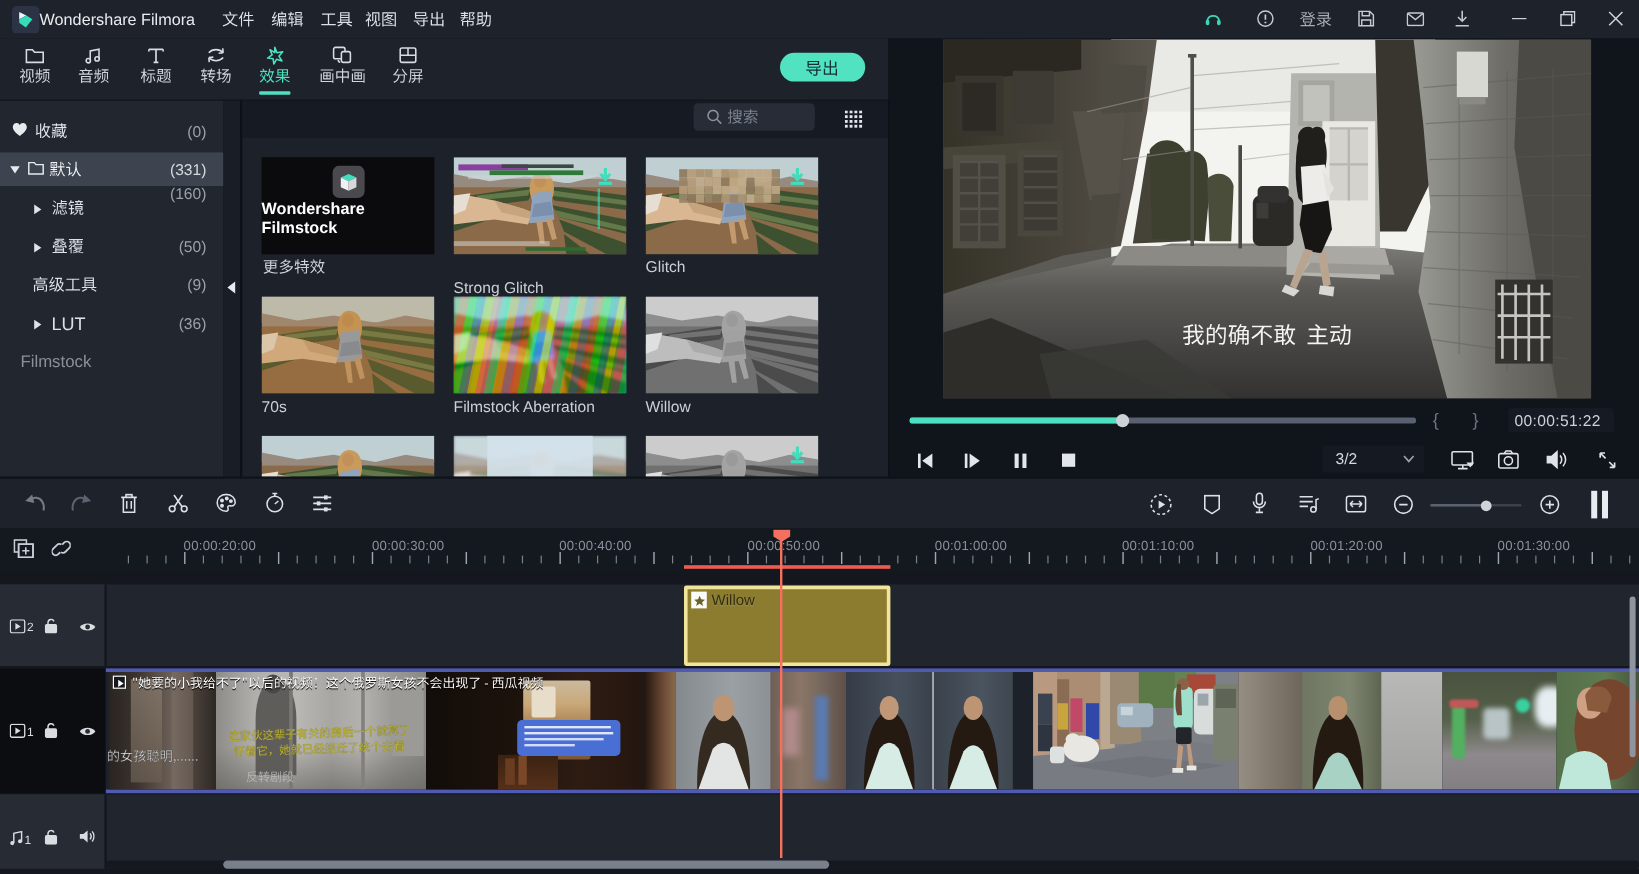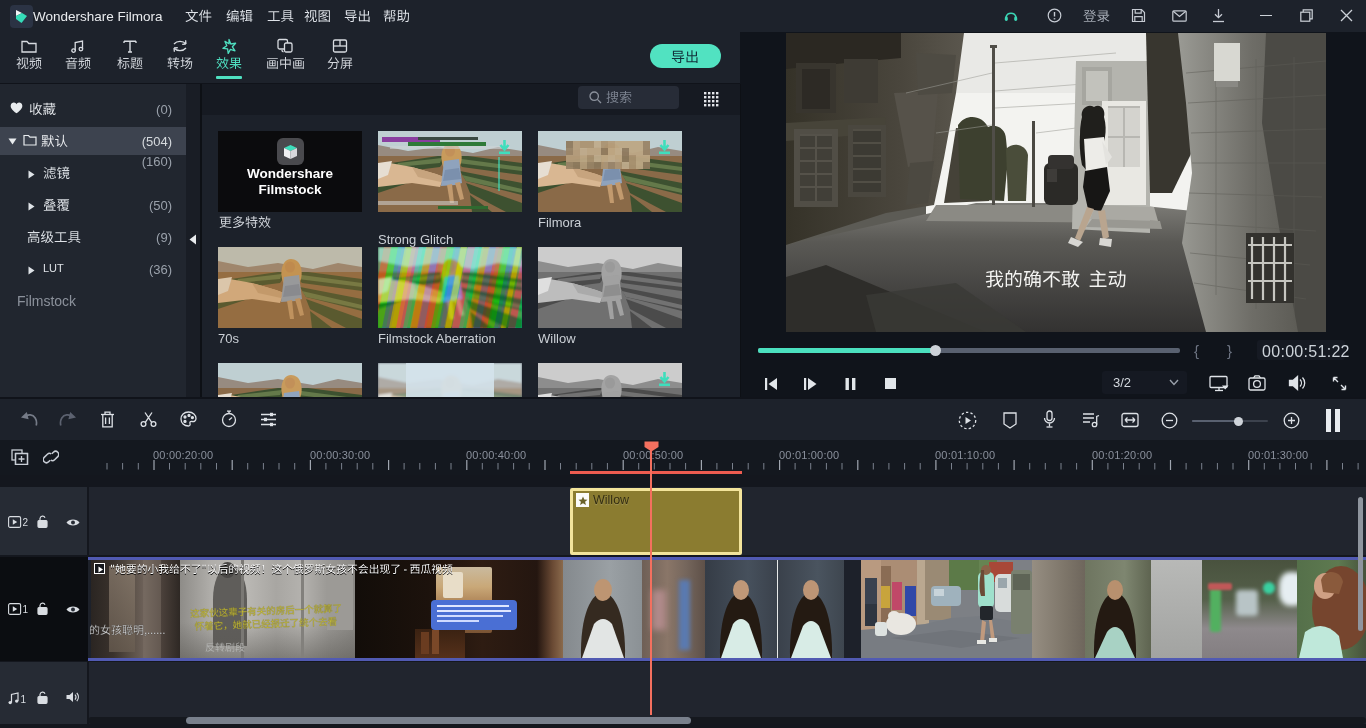--- a/index.html
+++ b/index.html
@@ -139,21 +139,21 @@
 <div class="abs" style="left:0;top:127px;width:186px;height:28px;background:#3d434f"></div>
 <svg class="abs" style="left:8px;top:138px" width="9" height="7" viewBox="0 0 9 7">
       <path d="M0.5 0.5 H8.5 L4.5 6.5 Z" fill="#e8ebee"></path>
     </svg>
 <svg class="abs" style="left:23px;top:134px" width="14" height="12" viewBox="0 0 14 12" fill="none" stroke="#e8ebee" stroke-width="1.2">
       <path d="M1 1.5 H5.5 L7 3.2 H13 V11 H1 Z"></path>
     </svg>
 <svg style="position:absolute;left:41px;top:132px;overflow:visible" width="29" height="20">
       <path fill="#eceef1" transform="translate(0,14)" d="M10.3 -10.3C10.8 -9.6 11.5 -8.6 11.8 -8.1L12.5 -8.5C12.2 -9.1 11.5 -10.0 10.9 -10.6ZM2.2 -9.5C2.5 -8.8 2.6 -7.9 2.6 -7.4L3.2 -7.5C3.1 -8.1 3.0 -8.9 2.7 -9.6ZM2.7 -1.6C2.8 -0.9 2.9 0.1 2.9 0.7L3.6 0.7C3.6 0.0 3.5 -0.9 3.4 -1.7ZM4.1 -1.6C4.3 -0.9 4.5 -0.0 4.5 0.5L5.2 0.4C5.1 -0.2 4.9 -1.1 4.7 -1.7ZM5.4 -1.7C5.7 -1.1 5.9 -0.4 6.0 0.0L6.7 -0.2C6.6 -0.7 6.3 -1.4 6.1 -1.9ZM1.5 -1.9C1.3 -1.2 0.9 -0.1 0.4 0.5L1.2 0.8C1.6 0.2 1.9 -0.9 2.2 -1.6ZM5.0 -9.6C4.9 -9.0 4.6 -8.0 4.4 -7.4L4.9 -7.2C5.1 -7.8 5.4 -8.7 5.6 -9.4ZM9.2 -11.3V-8.3L9.2 -7.4H7.0V-6.5H9.2C9.0 -4.2 8.4 -1.7 6.5 0.4C6.7 0.6 7.1 0.8 7.2 1.0C8.7 -0.6 9.4 -2.4 9.8 -4.3C10.3 -2.0 11.2 -0.1 12.5 1.0C12.7 0.8 13.0 0.4 13.2 0.2C11.6 -1.0 10.6 -3.6 10.1 -6.5H12.8V-7.4H10.1L10.1 -8.3V-11.3ZM2.0 -10.2H3.6V-6.8H2.0ZM4.3 -10.2H5.8V-6.8H4.3ZM1.1 -5.1V-4.3H3.5V-3.2L0.8 -3.1L0.9 -2.2C2.4 -2.3 4.6 -2.4 6.7 -2.6L6.7 -3.4L4.4 -3.3V-4.3H6.5V-5.1H4.4V-6.1H6.6V-10.9H1.2V-6.1H3.5V-5.1Z M15.4 -10.5C16.1 -9.8 17.0 -9.0 17.4 -8.4L18.2 -9.2C17.7 -9.7 16.8 -10.5 16.1 -11.1ZM21.9 -11.3C21.9 -6.8 21.9 -2.0 18.5 0.4C18.8 0.5 19.1 0.9 19.3 1.1C21.1 -0.2 22.0 -2.2 22.5 -4.4C23.0 -2.5 23.9 -0.2 25.8 1.1C26.0 0.8 26.3 0.5 26.6 0.3C23.6 -1.6 23.0 -5.9 22.8 -7.2C22.9 -8.5 22.9 -9.9 22.9 -11.3ZM14.1 -7.1V-6.1H16.4V-1.5C16.4 -0.9 15.9 -0.4 15.7 -0.2C15.8 -0.0 16.1 0.3 16.2 0.5C16.4 0.3 16.8 0.0 19.4 -1.8C19.3 -2.0 19.1 -2.4 19.1 -2.7L17.4 -1.5V-7.1Z"></path>
     </svg>
-<div class="lbl" style="right:1188px;top:134px;color:#d6dade">(504)</div>
+<div class="lbl" style="right:1188px;top:134px;color:#d6dade">(331)</div>
 <svg class="abs" style="left:28px;top:170px" width="7" height="9" viewBox="0 0 7 9">
       <path d="M0.5 0.5 V8.5 L6.5 4.5 Z" fill="#dfe3e8"></path>
     </svg>
     <svg style="position:absolute;left:43px;top:164px;overflow:visible" width="29" height="20">
       <path fill="#dde1e6" transform="translate(0,14)" d="M7.1 -2.7V-0.2C7.1 0.6 7.4 0.8 8.5 0.8C8.7 0.8 10.2 0.8 10.4 0.8C11.2 0.8 11.5 0.5 11.6 -1.0C11.3 -1.1 11.0 -1.2 10.8 -1.3C10.8 -0.1 10.7 0.1 10.3 0.1C10.0 0.1 8.8 0.1 8.5 0.1C8.0 0.1 8.0 0.1 8.0 -0.3V-2.7ZM6.0 -2.7C5.8 -1.8 5.5 -0.6 5.0 0.2L5.7 0.5C6.2 -0.3 6.5 -1.5 6.7 -2.4ZM8.3 -3.2C8.8 -2.6 9.4 -1.7 9.7 -1.1L10.3 -1.5C10.1 -2.1 9.5 -3.0 8.9 -3.6ZM10.8 -2.7C11.5 -1.8 12.1 -0.5 12.4 0.3L13.1 -0.1C12.8 -0.9 12.2 -2.1 11.5 -3.0ZM1.2 -10.4C1.9 -9.9 2.9 -9.2 3.3 -8.7L3.9 -9.4C3.5 -9.9 2.6 -10.5 1.8 -11.0ZM0.6 -6.8C1.3 -6.3 2.3 -5.7 2.8 -5.3L3.4 -6.0C2.9 -6.4 1.9 -7.0 1.1 -7.4ZM0.9 0.1 1.7 0.7C2.3 -0.5 3.1 -2.1 3.6 -3.5L2.8 -4.0C2.3 -2.6 1.4 -0.9 0.9 0.1ZM4.4 -8.8V-5.9C4.4 -4.0 4.3 -1.4 3.1 0.5C3.3 0.6 3.7 1.0 3.8 1.1C5.1 -0.9 5.3 -3.9 5.3 -5.9V-8.0H11.8C11.6 -7.5 11.5 -7.0 11.3 -6.7L12.0 -6.5C12.3 -7.0 12.6 -7.9 12.9 -8.7L12.3 -8.8L12.2 -8.8H8.6V-9.6H12.4V-10.4H8.6V-11.3H7.7V-8.8ZM7.3 -7.8V-6.6L5.8 -6.5L5.9 -5.7L7.3 -5.8V-5.3C7.3 -4.4 7.6 -4.2 8.8 -4.2C9.1 -4.2 10.8 -4.2 11.0 -4.2C11.9 -4.2 12.2 -4.5 12.3 -5.7C12.1 -5.7 11.7 -5.8 11.5 -6.0C11.4 -5.1 11.4 -5.0 10.9 -5.0C10.6 -5.0 9.2 -5.0 8.9 -5.0C8.3 -5.0 8.2 -5.0 8.2 -5.3V-5.9L10.7 -6.2L10.7 -6.9L8.2 -6.7V-7.8Z M20.7 -4.1H24.8V-3.2H20.7ZM20.7 -5.6H24.8V-4.8H20.7ZM22.0 -11.2 22.4 -10.4H19.5V-9.5H26.0V-10.4H23.4C23.2 -10.7 23.1 -11.1 22.9 -11.4ZM24.1 -9.4C23.9 -9.0 23.7 -8.4 23.5 -7.9H21.2L21.9 -8.1C21.8 -8.5 21.6 -9.0 21.4 -9.4L20.6 -9.2C20.8 -8.8 21.0 -8.3 21.0 -7.9H19.1V-7.1H26.3V-7.9H24.4L25.0 -9.2ZM19.8 -6.3V-2.5H21.1C20.9 -0.8 20.4 -0.1 18.3 0.3C18.5 0.5 18.7 0.9 18.8 1.1C21.2 0.5 21.9 -0.4 22.0 -2.5H23.2V-0.2C23.2 0.7 23.4 0.9 24.3 0.9C24.5 0.9 25.3 0.9 25.5 0.9C26.2 0.9 26.5 0.6 26.5 -0.9C26.3 -1.0 25.9 -1.1 25.7 -1.3C25.7 -0.0 25.6 0.1 25.4 0.1C25.2 0.1 24.6 0.1 24.5 0.1C24.2 0.1 24.2 0.1 24.2 -0.2V-2.5H25.8V-6.3ZM15.9 -11.3C15.5 -10.0 14.8 -8.8 14.0 -8.0C14.1 -7.8 14.4 -7.3 14.5 -7.1C15.0 -7.6 15.4 -8.2 15.8 -8.9H18.6V-9.8H16.3C16.5 -10.2 16.6 -10.6 16.8 -11.0ZM14.3 -4.6V-3.7H16.1V-1.2C16.1 -0.6 15.6 -0.1 15.4 0.1C15.6 0.3 15.8 0.7 15.9 1.0C16.1 0.7 16.5 0.5 18.9 -1.0C18.8 -1.2 18.7 -1.6 18.7 -1.9L17.1 -1.0V-3.7H18.8V-4.6H17.1V-6.5H18.4V-7.4H14.9V-6.5H16.1V-4.6Z"></path>
     </svg>
     <div class="lbl" style="right:1188px;top:154px;color:#9aa1ab">(160)</div>
 <svg class="abs" style="left:28px;top:202px" width="7" height="9" viewBox="0 0 7 9">
       <path d="M0.5 0.5 V8.5 L6.5 4.5 Z" fill="#dfe3e8"></path>
     </svg>
@@ -161,21 +161,21 @@
       <path fill="#dde1e6" transform="translate(0,14)" d="M3.3 -9.7C4.3 -9.6 5.2 -9.4 6.1 -9.2C4.9 -9.0 3.6 -8.8 2.3 -8.7C2.5 -8.5 2.6 -8.2 2.7 -8.0C4.3 -8.2 6.0 -8.5 7.4 -8.9C8.5 -8.6 9.5 -8.3 10.2 -8.0L10.8 -8.6C10.1 -8.8 9.4 -9.1 8.5 -9.3C9.4 -9.7 10.2 -10.1 10.7 -10.7L10.2 -11.0L10.1 -11.0H2.8V-10.3H9.2C8.7 -10.0 8.1 -9.8 7.4 -9.6C6.3 -9.8 5.0 -10.1 3.8 -10.2ZM1.1 -5.1V-3.3H2.1V-4.4H11.4V-3.3H12.4V-5.1H11.7L12.4 -5.6C11.9 -5.9 11.3 -6.1 10.7 -6.4C11.4 -6.7 11.9 -7.2 12.3 -7.8L11.8 -8.1L11.6 -8.0H7.0V-7.4H11.0C10.7 -7.1 10.2 -6.9 9.8 -6.7C9.1 -6.9 8.4 -7.1 7.7 -7.3L7.2 -6.8C7.8 -6.7 8.3 -6.5 8.9 -6.3C8.2 -6.0 7.4 -5.9 6.7 -5.8C6.8 -5.6 7.0 -5.3 7.1 -5.1C8.0 -5.3 9.0 -5.6 9.8 -6.0C10.6 -5.7 11.2 -5.4 11.7 -5.1H1.4C2.3 -5.3 3.2 -5.5 4.0 -5.9C4.7 -5.7 5.3 -5.4 5.7 -5.1L6.3 -5.6C5.9 -5.9 5.4 -6.1 4.8 -6.4C5.5 -6.8 6.0 -7.2 6.4 -7.8L5.8 -8.1L5.7 -8.0H1.4V-7.4H5.1C4.8 -7.1 4.4 -6.9 4.0 -6.7C3.4 -6.9 2.8 -7.1 2.1 -7.3L1.6 -6.8C2.1 -6.7 2.7 -6.5 3.2 -6.3C2.4 -6.0 1.6 -5.8 0.9 -5.7C1.0 -5.5 1.2 -5.3 1.3 -5.1ZM4.0 -1.9H9.4V-1.2H4.0ZM4.0 -2.5V-3.1H9.4V-2.5ZM4.0 -0.6H9.4V0.0H4.0ZM3.0 -3.8V0.0H0.8V0.8H12.8V0.0H10.4V-3.8Z M19.8 -3.7H24.2V-3.1H19.8ZM19.8 -4.8H24.2V-4.2H19.8ZM16.6 -7.1C16.1 -6.3 15.0 -5.4 14.1 -4.9C14.3 -4.7 14.5 -4.4 14.7 -4.2C15.7 -4.9 16.8 -5.9 17.5 -6.8ZM15.1 -9.4V-7.2H25.5V-9.4H22.3V-10.1H26.1V-10.8H14.4V-10.1H18.1V-9.4ZM19.1 -10.1H21.3V-9.4H19.1ZM16.0 -8.8H18.1V-7.9H16.0ZM19.1 -8.8H21.3V-7.9H19.1ZM22.3 -8.8H24.6V-7.9H22.3ZM19.5 -7.2C19.1 -6.3 18.4 -5.4 17.6 -4.7L17.8 -5.1L17.0 -5.4C16.4 -4.4 15.1 -3.2 14.0 -2.4C14.2 -2.3 14.4 -2.0 14.6 -1.8C15.0 -2.1 15.4 -2.4 15.8 -2.7V1.1H16.7V-3.6C17.0 -3.9 17.2 -4.2 17.4 -4.5C17.6 -4.4 18.0 -4.1 18.1 -4.0C18.4 -4.2 18.7 -4.5 19.0 -4.8V-2.6H20.5C19.8 -1.9 18.7 -1.4 17.5 -1.0C17.7 -0.9 18.0 -0.6 18.1 -0.4C18.6 -0.6 19.1 -0.8 19.5 -1.1C19.9 -0.7 20.4 -0.4 21.0 -0.2C20.0 0.1 18.8 0.3 17.6 0.4C17.8 0.6 17.9 0.9 18.0 1.1C19.4 0.9 20.8 0.7 22.1 0.3C23.3 0.7 24.6 0.9 26.0 1.0C26.1 0.8 26.3 0.5 26.5 0.3C25.3 0.2 24.2 0.1 23.1 -0.2C23.9 -0.6 24.7 -1.1 25.1 -1.8L24.6 -2.1L24.4 -2.0H21.0C21.2 -2.2 21.4 -2.4 21.6 -2.6H25.1V-5.3H19.4L19.7 -5.8H25.9V-6.5H20.2L20.4 -7.0ZM23.7 -1.4C23.3 -1.0 22.7 -0.7 22.0 -0.5C21.3 -0.7 20.7 -1.0 20.2 -1.4Z"></path>
     </svg>
     <div class="lbl" style="right:1188px;top:198px;color:#9aa1ab">(50)</div>
 <svg style="position:absolute;left:27px;top:228px;overflow:visible" width="56" height="20">
       <path fill="#dde1e6" transform="translate(0,14)" d="M3.9 -7.5H9.7V-6.3H3.9ZM2.8 -8.3V-5.6H10.8V-8.3ZM6.0 -11.2 6.3 -9.9H0.8V-9.0H12.6V-9.9H7.5C7.3 -10.4 7.1 -10.9 6.9 -11.4ZM1.3 -4.8V1.1H2.3V-4.0H11.2V0.0C11.2 0.2 11.1 0.2 11.0 0.2C10.8 0.2 10.2 0.2 9.6 0.2C9.7 0.4 9.9 0.7 9.9 1.0C10.8 1.0 11.4 1.0 11.7 0.9C12.1 0.7 12.2 0.5 12.2 0.0V-4.8ZM3.8 -3.2V0.3H4.8V-0.4H9.5V-3.2ZM4.8 -2.4H8.6V-1.1H4.8Z M14.1 -0.8 14.3 0.2C15.6 -0.2 17.3 -0.9 18.9 -1.5L18.7 -2.4C17.0 -1.8 15.2 -1.1 14.1 -0.8ZM18.9 -10.5V-9.5H20.4C20.2 -5.2 19.8 -1.7 17.9 0.5C18.2 0.6 18.7 0.9 18.8 1.1C20.0 -0.4 20.6 -2.4 21.0 -4.8C21.5 -3.7 22.0 -2.7 22.7 -1.8C21.9 -0.9 20.9 -0.2 19.8 0.3C20.1 0.5 20.4 0.9 20.6 1.1C21.6 0.6 22.5 -0.1 23.3 -1.0C24.0 -0.1 24.9 0.6 25.9 1.1C26.0 0.8 26.3 0.4 26.5 0.2C25.6 -0.2 24.7 -0.9 23.9 -1.8C24.9 -3.0 25.6 -4.6 26.0 -6.6L25.4 -6.8L25.2 -6.8H23.8C24.1 -7.9 24.5 -9.3 24.8 -10.5ZM21.4 -9.5H23.6C23.2 -8.2 22.8 -6.8 22.5 -5.9H24.8C24.5 -4.6 24.0 -3.5 23.3 -2.5C22.4 -3.8 21.7 -5.2 21.2 -6.7C21.3 -7.6 21.4 -8.5 21.4 -9.5ZM14.2 -5.7C14.4 -5.8 14.8 -5.9 16.5 -6.1C15.9 -5.2 15.3 -4.5 15.1 -4.2C14.6 -3.7 14.3 -3.4 14.0 -3.3C14.1 -3.1 14.3 -2.6 14.3 -2.4C14.6 -2.6 15.1 -2.8 18.7 -3.9C18.6 -4.1 18.6 -4.5 18.6 -4.7L16.0 -4.0C17.0 -5.2 18.0 -6.6 18.8 -8.0L18.0 -8.5C17.7 -8.0 17.4 -7.5 17.1 -7.0L15.3 -6.8C16.1 -8.0 16.9 -9.5 17.6 -10.9L16.6 -11.4C16.1 -9.7 15.0 -8.0 14.7 -7.5C14.4 -7.0 14.2 -6.7 13.9 -6.7C14.0 -6.4 14.2 -5.9 14.2 -5.7Z M27.7 -1.0V0.0H39.8V-1.0H34.3V-8.8H39.1V-9.8H28.4V-8.8H33.2V-1.0Z M48.7 -1.1C50.2 -0.4 51.7 0.4 52.7 1.1L53.5 0.3C52.5 -0.3 50.8 -1.2 49.3 -1.8ZM44.9 -1.8C44.1 -1.1 42.4 -0.2 41.0 0.4C41.3 0.5 41.6 0.9 41.8 1.1C43.1 0.5 44.8 -0.3 45.9 -1.2ZM43.4 -10.7V-2.8H41.2V-1.9H53.3V-2.8H51.3V-10.7ZM44.3 -2.8V-4.0H50.3V-2.8ZM44.3 -7.9H50.3V-6.8H44.3ZM44.3 -8.7V-9.9H50.3V-8.7ZM44.3 -6.0H50.3V-4.8H44.3Z"></path>
     </svg>
     <div class="lbl" style="right:1188px;top:230px;color:#9aa1ab">(9)</div>
 <svg class="abs" style="left:28px;top:266px" width="7" height="9" viewBox="0 0 7 9">
       <path d="M0.5 0.5 V8.5 L6.5 4.5 Z" fill="#dfe3e8"></path>
     </svg>
-    <div class="lbl" style="left:43px;top:262px;color:#dde1e6;font-size:11px">LUT</div>
+    <div class="lbl" style="left:43px;top:262px;color:#dde1e6;font-size:15px">LUT</div>
     <div class="lbl" style="right:1188px;top:262px;color:#9aa1ab">(36)</div>
 <div class="lbl" style="left:17px;top:293px;color:#8b919b;font-size:14px">Filmstock</div>
 <div class="abs" style="left:201.5px;top:84px;width:538.5px;height:314px;background:#1c212a"></div>
 <div class="abs" style="left:201.5px;top:84px;width:538.5px;height:31px;background:#161a22"></div>
 <div class="abs" style="left:578px;top:86px;width:101px;height:23px;border-radius:4px;background:#272c37"></div>
 <svg class="abs" style="left:589px;top:91px" width="13" height="13" viewBox="0 0 13 13" fill="none" stroke="#8b919c" stroke-width="1.3">
       <circle cx="5.2" cy="5.2" r="4.2"></circle>
       <path d="M8.4 8.4 L12 12"></path>
     </svg>
 <svg style="position:absolute;left:606px;top:88px;overflow:visible" width="28" height="20">
@@ -236,21 +236,21 @@
         </g>
 </defs>
     </svg>
 <div class="abs" style="left:218px;top:131px;width:144px;height:81px;background:#0b0b0d"></div>
 <svg class="abs" style="left:277px;top:138px" width="27" height="27" viewBox="0 0 27 27">
 <rect x="0" y="0" width="27" height="27" rx="6" fill="#4a4a4e"></rect>
 <path d="M7 10 L13.5 13 L20 10 L13.5 7 Z" fill="#3fdebc"></path>
 <path d="M7 10 L13.5 13 V21 L7 18 Z" fill="#f0f0f2"></path>
 <path d="M20 10 L13.5 13 V21 L20 18 Z" fill="#d8d8dc"></path>
 </svg>
-<div class="abs" style="left:218px;top:166px;width:144px;text-align:center;color:#fff;font-weight:bold;font-size:13.5px;line-height:16px">Wondershare<br>Filmstock</div>
+<div class="abs" style="left:218px;top:166px;width:144px;text-align:left;color:#fff;font-weight:bold;font-size:13.5px;line-height:16px">Wondershare<br>Filmstock</div>
 <svg style="position:absolute;left:219px;top:213px;overflow:visible" width="54" height="20">
       <path fill="#ced2d8" transform="translate(0,14)" d="M3.3 -3.1 2.4 -2.8C2.9 -2.0 3.4 -1.4 4.1 -0.9C3.3 -0.5 2.2 -0.1 0.6 0.2C0.8 0.4 1.1 0.8 1.2 1.1C2.9 0.7 4.1 0.2 5.0 -0.4C6.8 0.6 9.2 0.9 12.2 1.0C12.2 0.7 12.4 0.3 12.6 0.0C9.7 -0.0 7.4 -0.2 5.8 -1.0C6.4 -1.7 6.8 -2.4 6.9 -3.2H11.3V-8.2H7.1V-9.3H12.2V-10.2H0.8V-9.3H6.1V-8.2H2.0V-3.2H5.9C5.8 -2.6 5.5 -2.0 4.9 -1.5C4.2 -1.9 3.7 -2.4 3.3 -3.1ZM3.0 -5.3H6.1V-4.8C6.1 -4.5 6.1 -4.3 6.0 -4.0H3.0ZM7.1 -4.0C7.1 -4.3 7.1 -4.5 7.1 -4.8V-5.3H10.4V-4.0ZM3.0 -7.4H6.1V-6.1H3.0ZM7.1 -7.4H10.4V-6.1H7.1Z M18.9 -10.9C18.1 -9.9 16.5 -8.6 14.4 -7.7C14.7 -7.6 15.0 -7.3 15.1 -7.0C16.3 -7.6 17.3 -8.2 18.2 -8.9H21.8C21.2 -8.1 20.3 -7.4 19.3 -6.8C18.8 -7.2 18.1 -7.7 17.6 -8.0L16.9 -7.5C17.4 -7.2 18.0 -6.7 18.4 -6.4C17.0 -5.7 15.5 -5.2 14.0 -5.0C14.2 -4.7 14.4 -4.3 14.5 -4.1C17.9 -4.8 21.7 -6.5 23.3 -9.4L22.7 -9.8L22.5 -9.8H19.1C19.5 -10.1 19.7 -10.4 20.0 -10.7ZM21.0 -6.4C20.1 -5.1 18.2 -3.7 15.6 -2.7C15.8 -2.5 16.1 -2.2 16.2 -2.0C17.8 -2.6 19.2 -3.4 20.3 -4.3H23.8C23.2 -3.3 22.2 -2.5 21.1 -1.8C20.7 -2.3 20.0 -2.8 19.5 -3.1L18.7 -2.7C19.2 -2.3 19.8 -1.8 20.2 -1.4C18.4 -0.5 16.2 -0.1 14.0 0.1C14.1 0.4 14.3 0.8 14.4 1.1C19.0 0.5 23.5 -1.0 25.3 -4.8L24.6 -5.3L24.4 -5.2H21.3C21.6 -5.5 21.9 -5.8 22.1 -6.2Z M31.9 -2.8C32.6 -2.1 33.3 -1.2 33.5 -0.6L34.3 -1.1C34.0 -1.7 33.3 -2.6 32.7 -3.2ZM34.3 -10.9V-9.5H31.8V-8.6H34.3V-7.0H31.1V-6.0H35.9V-4.5H31.3V-3.6H35.9V-0.2C35.9 0.0 35.9 0.1 35.7 0.1C35.5 0.1 34.7 0.1 34.0 0.1C34.1 0.3 34.2 0.8 34.3 1.0C35.3 1.0 35.9 1.0 36.3 0.9C36.8 0.7 36.9 0.4 36.9 -0.2V-3.6H38.4V-4.5H36.9V-6.0H38.5V-7.0H35.3V-8.6H37.9V-9.5H35.3V-10.9ZM27.3 -9.9C27.1 -8.3 26.9 -6.6 26.5 -5.5C26.7 -5.4 27.1 -5.2 27.3 -5.1C27.5 -5.7 27.6 -6.5 27.8 -7.3H28.8V-4.1C27.9 -3.9 27.2 -3.7 26.6 -3.5L26.8 -2.5L28.8 -3.1V1.0H29.7V-3.4L31.0 -3.9L31.0 -4.8L29.7 -4.4V-7.3H30.9V-8.2H29.7V-10.9H28.8V-8.2H27.9C28.0 -8.7 28.0 -9.3 28.1 -9.8Z M41.2 -7.8C40.8 -6.8 40.1 -5.7 39.5 -5.0C39.6 -4.9 40.0 -4.5 40.1 -4.4C40.8 -5.2 41.6 -6.4 42.0 -7.6ZM43.3 -7.4C43.9 -6.7 44.5 -5.8 44.8 -5.1L45.6 -5.6C45.3 -6.2 44.7 -7.2 44.1 -7.8ZM41.6 -10.6C42.0 -10.1 42.4 -9.5 42.5 -9.0H39.8V-8.1H45.7V-9.0H42.7L43.4 -9.3C43.3 -9.8 42.8 -10.5 42.4 -10.9ZM40.8 -4.7C41.3 -4.2 41.9 -3.6 42.4 -3.0C41.6 -1.7 40.7 -0.7 39.5 0.0C39.7 0.2 40.1 0.5 40.2 0.7C41.3 -0.0 42.2 -1.0 43.0 -2.2C43.5 -1.5 44.0 -0.8 44.3 -0.3L45.1 -0.9C44.7 -1.5 44.1 -2.3 43.5 -3.1C43.8 -3.8 44.1 -4.7 44.4 -5.5L43.5 -5.7C43.3 -5.0 43.1 -4.4 42.8 -3.9C42.4 -4.3 41.9 -4.8 41.5 -5.2ZM47.5 -7.6H49.7C49.5 -5.9 49.1 -4.4 48.4 -3.2C47.9 -4.3 47.5 -5.5 47.2 -6.7ZM47.4 -10.9C47.0 -8.6 46.4 -6.4 45.3 -5.0C45.5 -4.8 45.8 -4.4 46.0 -4.2C46.2 -4.6 46.4 -5.0 46.7 -5.4C47.0 -4.3 47.4 -3.2 47.9 -2.3C47.1 -1.2 46.1 -0.3 44.7 0.4C44.9 0.5 45.3 0.9 45.4 1.1C46.6 0.4 47.6 -0.4 48.4 -1.4C49.1 -0.4 49.9 0.5 50.9 1.0C51.0 0.8 51.4 0.4 51.6 0.2C50.5 -0.3 49.7 -1.2 49.0 -2.3C49.8 -3.7 50.3 -5.5 50.7 -7.6H51.4V-8.6H47.8C48.0 -9.3 48.2 -10.0 48.3 -10.8Z"></path>
     </svg>
 <svg class="abs" style="left:378px;top:131px;" width="144" height="81" viewBox="0 0 144 81">
       <use href="#vy"></use>
       <rect x="4" y="6" width="58" height="5" fill="#8a3fa0"></rect>
       <rect x="30" y="11" width="78" height="4" fill="#2f7a38"></rect>
       <rect x="12" y="15" width="120" height="3" fill="#cfd4d6" opacity="0.6"></rect>
       <rect x="40" y="6" width="60" height="3" fill="#3a4a42"></rect>
       <rect x="0" y="70" width="80" height="4" fill="#d8dce0" opacity="0.5"></rect>
@@ -304,21 +304,21 @@
       <rect x="98" y="10" width="7" height="7" fill="#bda684" opacity="0.95"></rect>
       <rect x="98" y="17" width="7" height="7" fill="#bda684" opacity="0.95"></rect>
       <rect x="98" y="24" width="7" height="7" fill="#bda684" opacity="0.95"></rect>
       <rect x="98" y="31" width="7" height="7" fill="#bda684" opacity="0.95"></rect>
       <rect x="105" y="10" width="7" height="7" fill="#9a8466" opacity="0.95"></rect>
       <rect x="105" y="17" width="7" height="7" fill="#9a8466" opacity="0.95"></rect>
       <rect x="105" y="24" width="7" height="7" fill="#bda684" opacity="0.95"></rect>
       <rect x="105" y="31" width="7" height="7" fill="#8f7a5e" opacity="0.95"></rect>
       <use href="#dl" x="120" y="9"></use>
     </svg>
-<div class="lbl" style="left:538px;top:215px">Filmora</div>
+<div class="lbl" style="left:538px;top:215px">Glitch</div>
 <svg class="abs" style="left:218px;top:247px;" width="144" height="81" viewBox="0 0 144 81">
       <use href="#vy"></use>
       <rect x="0" y="0" width="144" height="81" fill="#b87830" opacity="0.24"></rect>
     </svg>
 <div class="lbl" style="left:218px;top:331px">70s</div>
 <svg width="0" height="0" style="position:absolute">
       <defs>
         <filter id="blur1">
           <feGaussianBlur stdDeviation="1.2"></feGaussianBlur>
         </filter>
@@ -463,21 +463,21 @@
 <path d="M308 199 L320 200 L319 208 L307 206 Z" fill="#d8d7d3"></path>
 </g>
 <path transform="translate(199,253)" fill="#f4f4f2" d="M13.4 -14.7C14.5 -13.7 15.8 -12.3 16.4 -11.4L17.5 -12.3C16.9 -13.2 15.6 -14.5 14.5 -15.5ZM15.8 -8.1C15.2 -6.9 14.3 -5.7 13.3 -4.6C13.0 -5.9 12.7 -7.4 12.5 -9.0H18.0V-10.3H12.4C12.2 -12.0 12.1 -13.9 12.1 -15.8H10.6C10.7 -13.9 10.8 -12.1 10.9 -10.3H6.6V-13.7C7.7 -13.9 8.8 -14.2 9.7 -14.5L8.7 -15.7C6.9 -15.0 3.8 -14.4 1.2 -14.0C1.3 -13.7 1.5 -13.1 1.6 -12.8C2.7 -13.0 4.0 -13.1 5.1 -13.4V-10.3H1.1V-9.0H5.1V-5.6L0.8 -4.8L1.2 -3.3L5.1 -4.2V-0.3C5.1 0.0 5.0 0.1 4.7 0.1C4.4 0.1 3.2 0.1 2.0 0.1C2.2 0.5 2.5 1.1 2.5 1.5C4.1 1.5 5.1 1.5 5.7 1.3C6.3 1.0 6.6 0.6 6.6 -0.3V-4.6L10.1 -5.4L10.0 -6.6L6.6 -5.9V-9.0H11.0C11.3 -6.9 11.6 -5.0 12.1 -3.4C10.7 -2.2 9.2 -1.1 7.6 -0.3C7.9 -0.0 8.4 0.5 8.6 0.8C10.0 0.1 11.4 -0.9 12.6 -2.0C13.5 0.2 14.6 1.6 16.1 1.6C17.6 1.6 18.1 0.6 18.3 -2.5C18.0 -2.6 17.4 -3.0 17.1 -3.3C17.0 -0.8 16.8 0.1 16.3 0.1C15.3 0.1 14.4 -1.1 13.8 -3.1C15.1 -4.4 16.2 -6.0 17.1 -7.6Z M29.5 -8.0C30.5 -6.6 31.8 -4.8 32.4 -3.6L33.6 -4.4C33.0 -5.5 31.7 -7.3 30.6 -8.7ZM23.6 -16.0C23.4 -15.1 23.1 -13.8 22.8 -12.9H20.7V1.0H22.0V-0.5H27.3V-12.9H24.1C24.4 -13.7 24.8 -14.8 25.1 -15.7ZM22.0 -11.6H26.0V-7.6H22.0ZM22.0 -1.8V-6.4H26.0V-1.8ZM30.4 -16.0C29.8 -13.4 28.7 -10.8 27.4 -9.1C27.8 -8.9 28.3 -8.5 28.6 -8.3C29.3 -9.2 29.9 -10.4 30.4 -11.6H35.3C35.0 -4.0 34.7 -1.1 34.1 -0.5C33.9 -0.2 33.7 -0.1 33.3 -0.1C32.9 -0.1 31.7 -0.2 30.5 -0.2C30.7 0.1 30.9 0.7 31.0 1.1C32.0 1.2 33.1 1.2 33.8 1.2C34.5 1.1 34.9 0.9 35.3 0.4C36.1 -0.6 36.3 -3.5 36.6 -12.2C36.7 -12.4 36.7 -13.0 36.7 -13.0H30.9C31.2 -13.9 31.5 -14.8 31.7 -15.7Z M48.5 -16.0C47.7 -13.7 46.2 -11.5 44.6 -10.0C44.9 -9.8 45.3 -9.2 45.5 -8.9C45.8 -9.3 46.1 -9.6 46.4 -9.9V-6.0C46.4 -3.9 46.2 -1.2 44.4 0.8C44.7 0.9 45.2 1.3 45.5 1.5C46.7 0.2 47.3 -1.4 47.5 -3.1H50.3V0.8H51.5V-3.1H54.2V-0.2C54.2 0.0 54.2 0.1 53.9 0.1C53.7 0.1 53.0 0.1 52.2 0.1C52.3 0.5 52.5 1.0 52.5 1.4C53.7 1.4 54.5 1.3 55.0 1.1C55.5 0.9 55.6 0.5 55.6 -0.2V-11.1H52.1C52.8 -11.9 53.5 -12.9 54.0 -13.8L53.0 -14.4L52.8 -14.4H49.2C49.4 -14.8 49.6 -15.3 49.7 -15.7ZM50.3 -4.4H47.7C47.7 -5.0 47.7 -5.5 47.7 -6.0V-6.6H50.3ZM51.5 -4.4V-6.6H54.2V-4.4ZM50.3 -7.8H47.7V-9.9H50.3ZM51.5 -7.8V-9.9H54.2V-7.8ZM47.4 -11.1H47.3C47.8 -11.8 48.2 -12.5 48.6 -13.2H52.0C51.6 -12.5 51.1 -11.7 50.6 -11.1ZM39.1 -15.0V-13.6H41.3C40.8 -10.7 40.0 -8.1 38.7 -6.2C38.9 -5.9 39.2 -5.1 39.3 -4.7C39.7 -5.1 40.0 -5.7 40.3 -6.2V0.6H41.5V-0.9H44.9V-9.1H41.5C42.0 -10.5 42.4 -12.1 42.7 -13.6H45.5V-15.0ZM41.5 -7.8H43.6V-2.1H41.5Z M67.6 -9.1C69.9 -7.6 72.7 -5.3 74.1 -3.9L75.2 -5.0C73.8 -6.4 70.9 -8.5 68.7 -10.0ZM58.3 -14.6V-13.2H66.8C64.9 -9.9 61.6 -6.7 57.8 -4.8C58.1 -4.5 58.6 -4.0 58.8 -3.6C61.4 -5.0 63.8 -6.9 65.7 -9.1V1.5H67.3V-11.1C67.8 -11.8 68.2 -12.5 68.6 -13.2H74.7V-14.6Z M83.3 -10.5V-8.6H79.8V-10.5ZM78.0 -14.9V-13.7H83.1L82.6 -11.8H77.0V-10.5H78.5V-2.1L76.7 -1.8L76.9 -0.4L83.3 -1.4V1.5H84.7V-1.7L86.2 -1.9L86.1 -3.2L84.7 -2.9V-10.5H86.2V-11.8H84.0C84.2 -12.7 84.5 -13.8 84.7 -14.8L83.7 -15.0L83.5 -14.9ZM83.3 -7.5V-5.5H79.8V-7.5ZM83.3 -4.4V-2.7L79.8 -2.2V-4.4ZM88.3 -10.8H91.4C91.1 -8.3 90.6 -6.2 89.8 -4.4C88.9 -6.3 88.4 -8.4 88.2 -10.4ZM88.1 -15.9C87.6 -13.2 86.7 -9.7 85.2 -7.4C85.4 -7.1 85.8 -6.5 86.0 -6.2C86.5 -6.8 86.9 -7.6 87.3 -8.4C87.7 -6.6 88.2 -4.7 89.1 -3.0C88.2 -1.5 86.9 -0.4 85.3 0.6C85.6 0.8 86.1 1.3 86.3 1.6C87.8 0.7 88.9 -0.4 89.9 -1.7C90.8 -0.4 91.9 0.7 93.5 1.5C93.7 1.2 94.1 0.6 94.4 0.3C92.8 -0.5 91.6 -1.6 90.6 -3.0C91.7 -5.1 92.4 -7.7 92.8 -10.8H94.3V-12.2H88.7C89.1 -13.4 89.4 -14.6 89.6 -15.6Z M110.6 -15.1C111.8 -14.2 113.1 -13.0 113.9 -12.2H105.5V-10.8H112.2V-6.6H106.3V-5.2H112.2V-0.5H104.6V0.9H121.5V-0.5H113.8V-5.2H119.8V-6.6H113.8V-10.8H120.6V-12.2H114.4L115.3 -12.8C114.5 -13.7 113.0 -15.0 111.8 -15.9Z M124.2 -14.4V-13.1H131.6V-14.4ZM134.9 -15.6C134.9 -14.3 134.9 -12.9 134.9 -11.6H132.1V-10.2H134.8C134.6 -5.9 133.8 -1.9 131.2 0.5C131.6 0.7 132.1 1.2 132.3 1.5C135.1 -1.2 135.9 -5.5 136.2 -10.2H139.0C138.8 -3.5 138.6 -0.9 138.1 -0.4C137.9 -0.1 137.7 -0.1 137.3 -0.1C136.9 -0.1 135.9 -0.1 134.9 -0.2C135.1 0.2 135.3 0.8 135.3 1.2C136.3 1.3 137.4 1.3 137.9 1.2C138.5 1.2 138.9 1.0 139.3 0.5C140.0 -0.3 140.2 -3.0 140.5 -10.8C140.5 -11.1 140.5 -11.6 140.5 -11.6H136.3C136.3 -12.9 136.3 -14.3 136.3 -15.6ZM124.2 -0.8 124.2 -0.9V-0.8C124.7 -1.1 125.3 -1.3 130.6 -2.5L131.0 -1.2L132.2 -1.6C131.9 -3.0 131.0 -5.2 130.3 -6.9L129.1 -6.6C129.5 -5.7 129.9 -4.7 130.2 -3.7L125.7 -2.7C126.4 -4.4 127.2 -6.6 127.6 -8.6H131.9V-9.9H123.5V-8.6H126.2C125.7 -6.3 124.9 -4.1 124.6 -3.5C124.3 -2.8 124.1 -2.2 123.7 -2.1C123.9 -1.8 124.1 -1.1 124.2 -0.8Z"></path>
 </svg>
 <div class="abs" style="left:758px;top:348px;width:422px;height:4.5px;border-radius:2px;background:#596170"></div>
 <div class="abs" style="left:758px;top:348px;width:177px;height:4.5px;border-radius:2px;background:#4be0bf"></div>
 <div class="abs" style="left:930px;top:345px;width:11px;height:11px;border-radius:50%;background:#cdd2d8"></div>
 <div class="abs" style="left:1194px;top:342px;color:#6d7482;font-size:15px;font-family:'Liberation Sans'">{</div>
 <div class="abs" style="left:1227px;top:342px;color:#6d7482;font-size:15px">}</div>
 <div class="abs" style="left:1257px;top:340px;width:88px;height:20px;background:#161a23;border-radius:3px"></div>
-<div class="abs" style="left:1262px;top:343px;color:#cdd3da;font-size:16px;letter-spacing:0.3px">00:00:51:22</div>
+<div class="abs" style="left:1262px;top:343px;color:#cdd3da;font-size:13px;letter-spacing:0.3px">00:00:51:22</div>
 <svg class="abs" style="left:763px;top:376px" width="16" height="16" viewBox="0 0 16 16" fill="#e2e6ea">
 <rect x="2" y="2" width="2.2" height="12"></rect>
       <path d="M14 2 V14 L5.5 8 Z"></path>
     </svg>
 <svg class="abs" style="left:802px;top:376px" width="16" height="16" viewBox="0 0 16 16" fill="#e2e6ea">
 <rect x="2" y="2" width="2.2" height="12"></rect>
       <path d="M6 2 V14 L14.5 8 Z"></path>
     </svg>
 <svg class="abs" style="left:843px;top:376px" width="15" height="16" viewBox="0 0 15 16" fill="#e2e6ea">
 <rect x="2.5" y="2" width="3.4" height="12"></rect>

